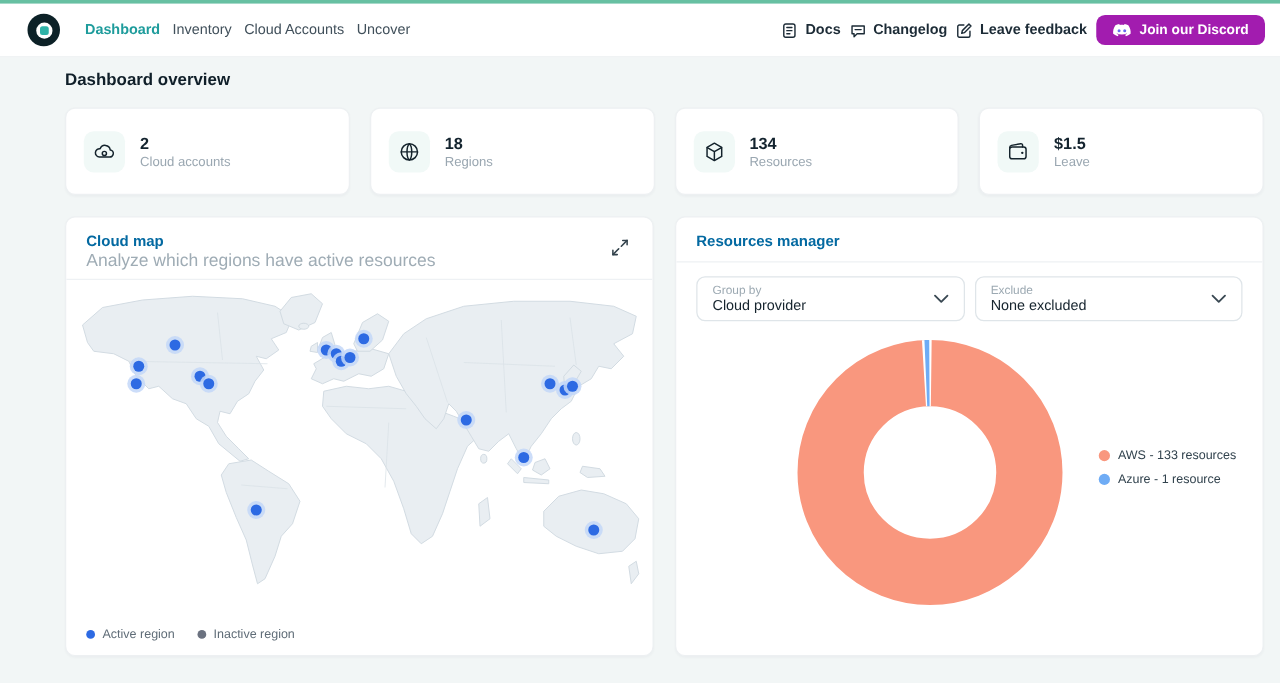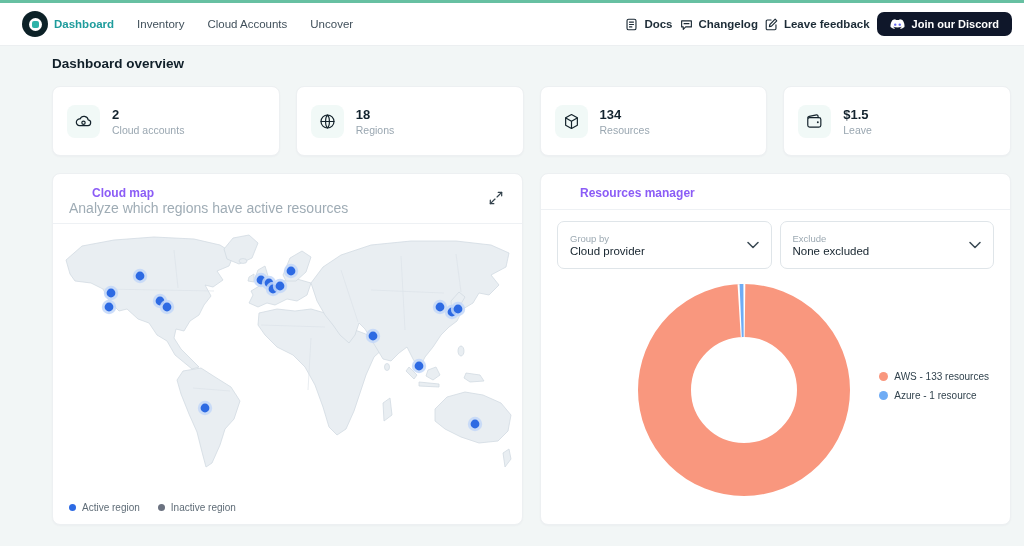--- a/index.html
+++ b/index.html
@@ -8,60 +8,60 @@
 
   
   .topstrip { height:3px; background:#67C0A2; }
   .navbar { height:43px; background:#fff; border-bottom:1px solid #ECEFF1;
             display:flex; align-items:center; padding:0 12px 0 22px; }
   .logo { width:26px; height:26px; border-radius:50%; background:#0C2127;
           display:flex; align-items:center; justify-content:center; cursor:pointer; flex:0 0 auto; }
   .logo-ring { width:13px; height:13px; border-radius:50%; background:#fff;
                display:flex; align-items:center; justify-content:center; }
   .logo-core { width:7px; height:7px; border-radius:2px; background:#2FB3A8; }
-  .nav-links { display:flex; gap:19px; margin-left:4px; }
+  .nav-links { display:flex; gap:6px; margin-left:18px; }
   .nav-link { font-size:11.5px; color:#41505B; text-decoration:none; cursor:pointer; padding:4px 2px; font-weight:500;}
   .nav-link.active { color:#1E9C9C; font-weight:700; }
   .nav-right { margin-left:auto; display:flex; align-items:center; gap:7px; }
   .nav-action { display:flex; align-items:center; gap:6px; font-size:11.5px; font-weight:600;
                 color:#1C2B36; background:none; border:0; cursor:pointer; font-family:inherit; }
   .nav-action svg { display:block; }
-  .discord-btn { display:flex; align-items:center; gap:7px; background:#0f172a; color:#fff;
+  .discord-btn { display:flex; align-items:center; gap:7px; background:#a21caf; color:#fff;
                  border:0; border-radius:7px; padding:6px 13px; font-size:11px; font-weight:600;
                  cursor:pointer; font-family:inherit; }
 
   
   .content { padding:0 13px 0 52px; }
   .page-title { font-size:13.5px; font-weight:700; color:#101F29; margin:10px 0 15px; }
 
   .stats { display:grid; grid-template-columns:repeat(4,1fr); gap:16px; }
   .stat-card { background:#fff; border:1px solid #EDF0F2; border-radius:8px; height:70px;
                display:flex; align-items:center; padding:0 14px; box-shadow:0 1px 2px rgba(13,35,51,.03); }
   .stat-icon { width:33px; height:33px; border-radius:8px; background:#F1F9F7;
                display:flex; align-items:center; justify-content:center; margin-right:12px; flex:0 0 auto; }
   .stat-value { font-size:13px; font-weight:700; color:#13232E; line-height:15px; }
   .stat-label { font-size:10.5px; color:#9AA7B1; margin-top:2px; }
 
   .main { display:grid; grid-template-columns:1fr 1fr; gap:17px; margin-top:17px; }
   .panel { background:#fff; border:1px solid #EDF0F2; border-radius:8px; height:352px;
            overflow:hidden; display:flex; flex-direction:column; box-shadow:0 1px 2px rgba(13,35,51,.03); }
   .panel-head { display:flex; justify-content:space-between; align-items:flex-start;
                 padding:12px 16px 9px; border-bottom:1px solid #EEF1F4; }
-  .panel-title { font-size:12px; font-weight:700; color:#8b5cf6; line-height:14px;margin-left:23px; }
+  .panel-title { font-size:12px; font-weight:700; color:#0369a1; line-height:14px; }
   .panel-sub { font-size:14px; color:#9FACB5; margin-top:2px; line-height:12px; }
   .expand-btn { background:none; border:0; padding:3px; cursor:pointer; margin-top:2px; }
 
   .map-wrap { padding:6px 9px 0; flex:1; }
   .map-legend { display:flex; align-items:center; gap:18px; padding:0 16px 11px;
                 font-size:10px; color:#5F6C77; }
   .legend-item { display:flex; align-items:center; gap:6px; }
   .legend-dot { width:7px; height:7px; border-radius:50%; flex:0 0 auto; }
 
   .rm-selects { display:flex; gap:8px; margin:11px 16px 0; }
-  .select { flex:1; height:48px; border:1px solid #DFE5E9; border-radius:7px; background:#fff;
+  .select { flex:1; height:36px; border:1px solid #DFE5E9; border-radius:7px; background:#fff;
             display:flex; align-items:center; justify-content:space-between; padding:0 12px; cursor:pointer; }
   .select-label { font-size:9.5px; color:#9CA9B2; line-height:11px; }
   .select-value { font-size:11.5px; color:#16242E; font-weight:500; line-height:13px; margin-top:1px; }
 
   .chart-wrap { position:relative; height:238px; margin-top:8px; flex:1;margin-left:16px; }
   #donut { position:absolute; left:76px; top:2px; }
   .donut-legend { position:absolute; right:21px; top:94px; display:flex; flex-direction:column; gap:8px; }
   .donut-legend .legend-item { font-size:10px; color:#32434E; }
   .donut-legend .legend-dot { width:9px; height:9px; }
   svg { display:block; }

